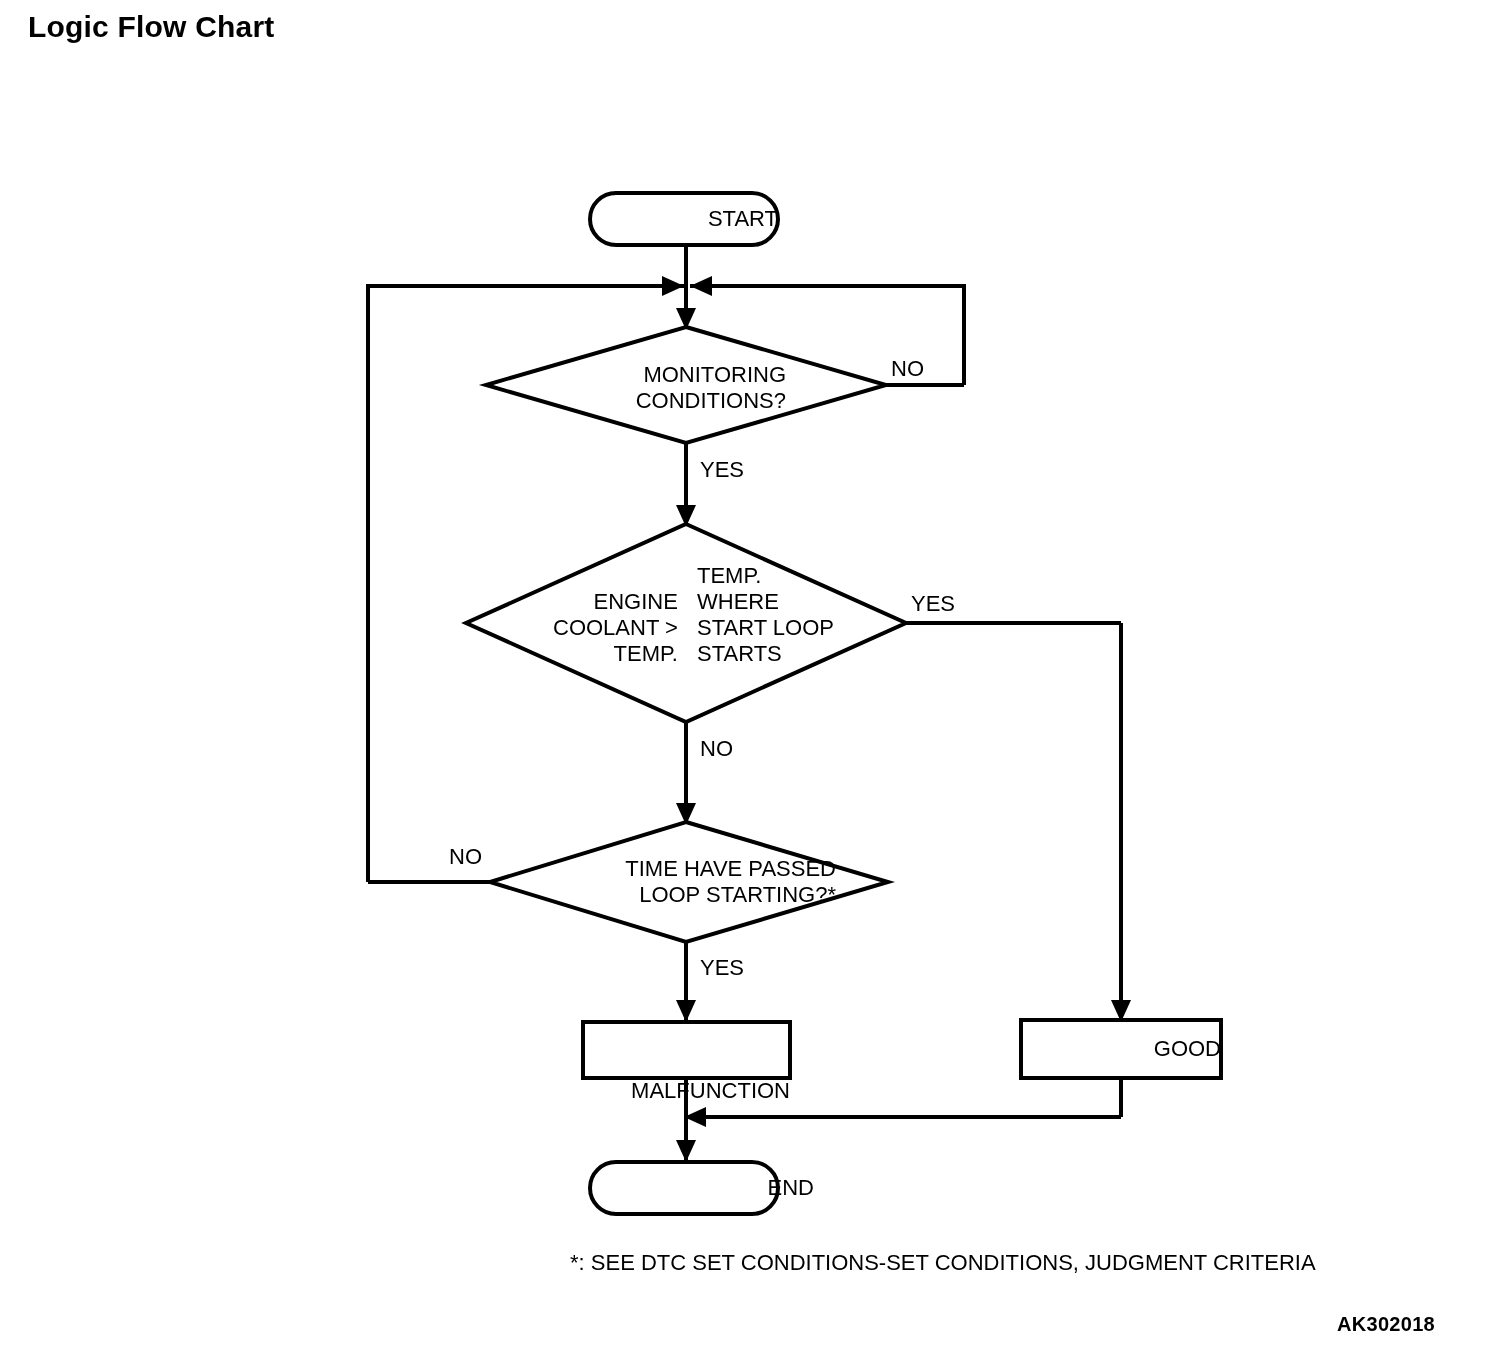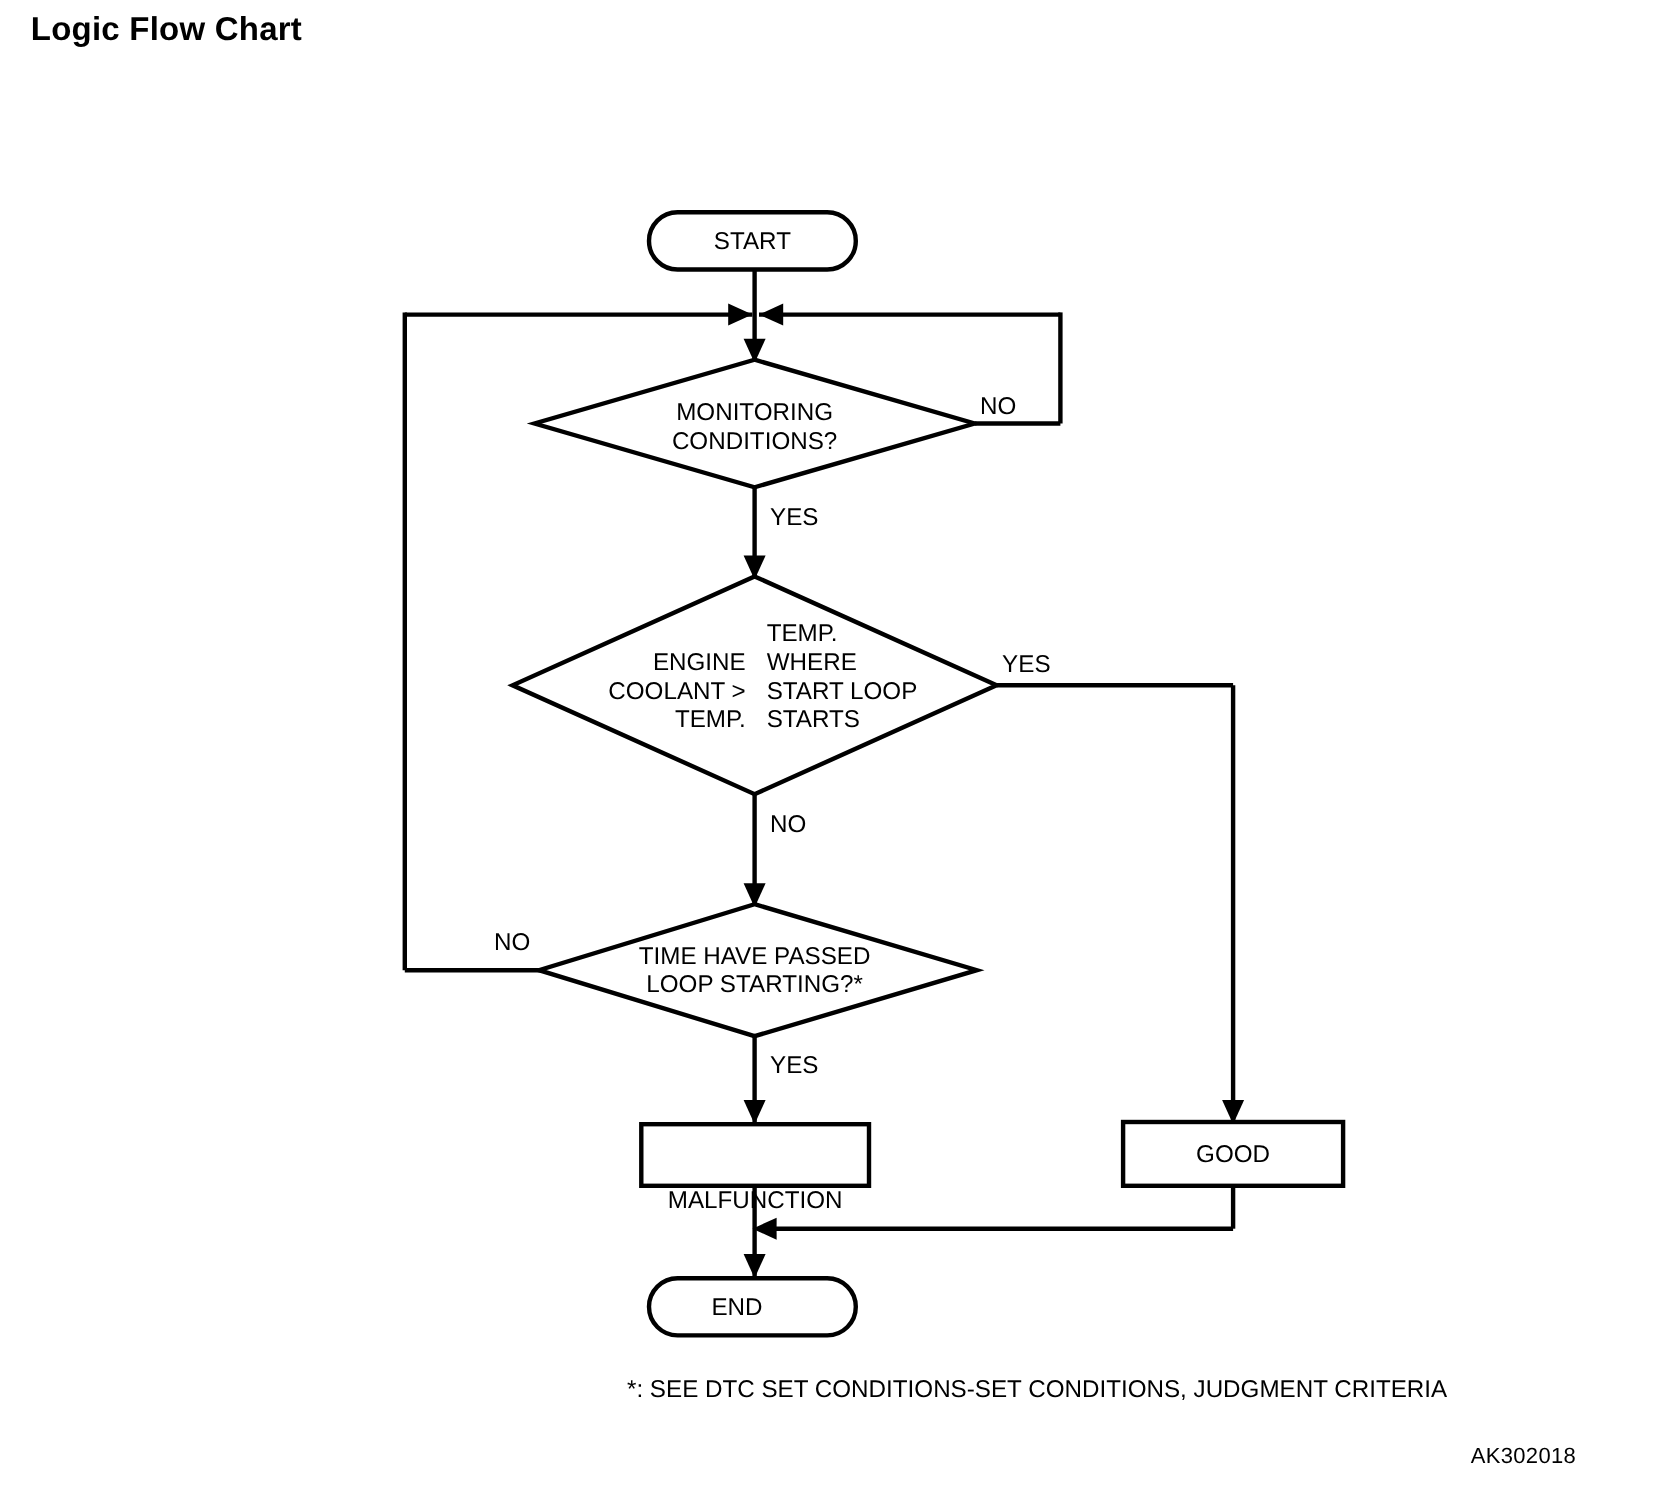--- a/index.html
+++ b/index.html
@@ -27,21 +27,21 @@
   #flow-canvas {
     position: absolute;
     left: 0;
     top: 0;
     width: 1504px;
     height: 1360px;
   }
   .node-text {
     position: absolute;
     font-size: 22px;
-    text-align: center;
+    text-align: right;
     white-space: pre;
     line-height: 26px;
   }
   .edge-label {
     position: absolute;
     font-size: 22px;
     white-space: nowrap;
     line-height: 24px;
   }
   #footnote {
@@ -49,21 +49,21 @@
     left: 570px;
     top: 1250px;
     font-size: 22px;
     white-space: nowrap;
   }
   #figure-code {
     position: absolute;
     left: 1337px;
     top: 1313px;
     font-size: 20px;
-    font-weight: normal;
+    font-weight: bold;
     letter-spacing: 0.3px;
     white-space: nowrap;
   }
   .diamond-col {
     position: absolute;
     font-size: 22px;
     line-height: 26px;
     white-space: pre;
   }
 </style>
@@ -137,21 +137,21 @@
 
 <div class="diamond-col" style="left:697px; top:563px; text-align:left;"><span>TEMP.</span><br><span>WHERE</span><br><span>START LOOP</span><br><span>STARTS</span></div>
 
 <div class="node-text" style="left:536px; top:856px; width:300px;">TIME HAVE PASSED</div>
 <div class="node-text" style="left:536px; top:882px; width:300px;">LOOP STARTING?*</div>
 
 <div class="node-text" style="left:583px; top:1078px; width:207px;">MALFUNCTION</div>
 
 <div class="node-text" style="left:1021px; top:1036px; width:200px;">GOOD</div>
 
-<div class="node-text" style="left:558px; top:1175px; width:224px;">END</div>
+<div class="node-text" style="left:590px; top:1175px; width:224px;">END</div>
 
 <div class="edge-label" style="left:891px; top:357px;">NO</div>
 <div class="edge-label" style="left:700px; top:458px;">YES</div>
 <div class="edge-label" style="left:911px; top:592px;">YES</div>
 <div class="edge-label" style="left:700px; top:737px;">NO</div>
 <div class="edge-label" style="left:449px; top:845px;">NO</div>
 <div class="edge-label" style="left:700px; top:956px;">YES</div>
 
 <div id="footnote">*: SEE DTC SET CONDITIONS-SET CONDITIONS, JUDGMENT CRITERIA</div>
 <div id="figure-code">AK302018</div>

